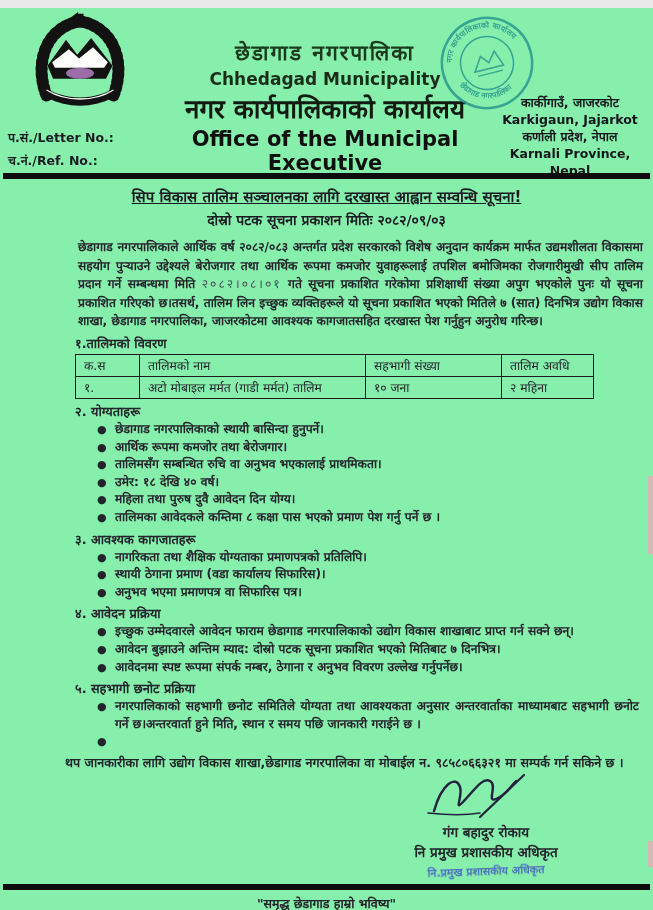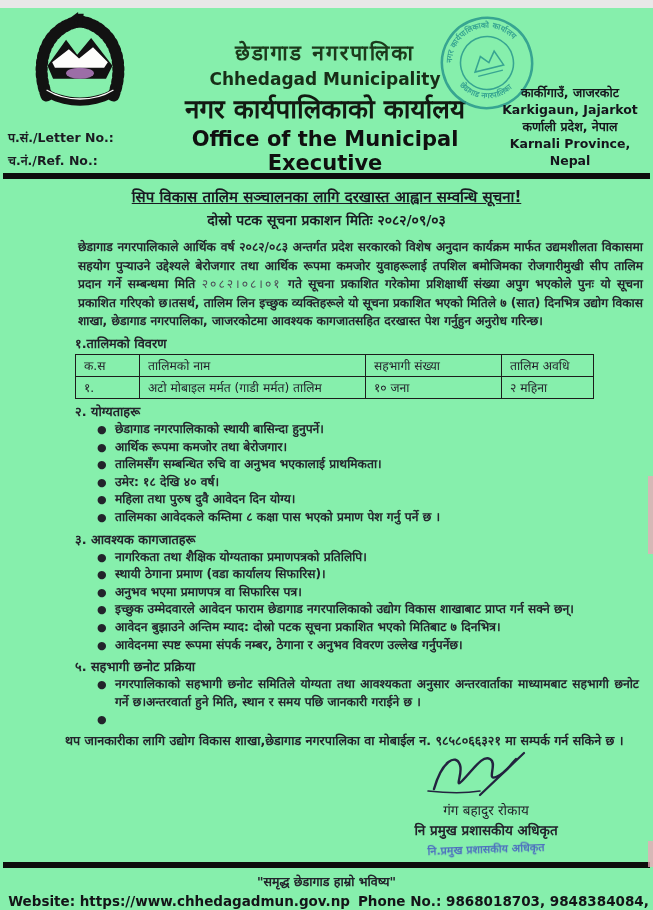--- a/index.html
+++ b/index.html
@@ -12,41 +12,41 @@
   }
   
   .emblem { position:absolute; left:24px; top:4px; width:112px; height:104px; }
   .title-block { position:absolute; left:140px; top:30px; width:370px; text-align:center; color:#141d14; }
   .t-np1 { font-size:21px; font-weight:bold; letter-spacing:2px; color:#1c3a1c; }
   .t-en1 { font-size:17px; font-weight:bold; margin-top:3px; color:#182e18; }
   .t-np2 { font-size:26px; font-weight:bold; margin-top:1px; color:#121a12; }
   .t-en2 { font-size:21px; font-weight:bold; margin-top:1px; color:#101010; }
   .stamp { position:absolute; left:437px; top:6px; width:100px; height:98px; transform:rotate(-14deg); opacity:.88; }
   .letterno { position:absolute; left:8px; top:118px; font-size:12.5px; font-weight:bold; line-height:23px; color:#1b1b22; }
-  .addr { position:absolute; right:4px; top:76px; width:158px; text-align:center; font-size:12.5px; font-weight:bold; line-height:17px; color:#15151c; }
+  .addr { position:absolute; right:4px; top:86px; width:158px; text-align:center; font-size:12.5px; font-weight:bold; line-height:17px; color:#15151c; }
   .rule-double { border-top:4px solid #0d0d0d; border-bottom:2px solid #0d0d0d; height:4px; }
   .rule-top { position:absolute; top:165px; left:3px; right:3px; }
   
   .content { position:absolute; top:178px; left:0; right:0; }
   .subject { text-align:center; font-size:15px; font-weight:bold; color:#1a1a22;text-decoration:underline; }
   .pubdate { text-align:center; font-size:14px; font-weight:bold; margin-top:4px; color:#1a1a22; }
   .bodypara { margin:9px 10px 0 78px; font-size:12.2px; font-weight:600; line-height:18.6px; text-align:justify; }
   .hand-date { font-weight:400; color:#4a4a55; letter-spacing:2px; }
   .sec-title { margin:3px 0 1px 75px; font-size:12.8px; font-weight:bold; }
   .bullet { display:flex; margin-left:97px; margin-right:14px; line-height:17.6px; font-size:12.2px; font-weight:600; }
   .bullet .dot { width:18px; flex:0 0 18px; font-size:11px; }
   .bullet .bt { text-align:justify; }
   table.train { border-collapse:collapse; margin:2px 0 3px 75px; table-layout:fixed; }
   table.train th, table.train td { border:1.6px solid #1c1c1c; font-size:12.2px; font-weight:normal; text-align:left; padding:2px 8px; height:20px; }
   .closing { margin:2px 14px 0 65px; font-size:12.6px; font-weight:bold; line-height:20px; text-align:justify; }
   
   .sig-wrap { display:flex; justify-content:flex-end; margin:0 62px 0 0; }
   .sig-block { text-align:center; width:210px; }
   .sig-scribble { height:46px; }
-  .sig-name { font-size:13.5px; font-weight:normal; }
+  .sig-name { font-size:13.5px; font-weight:bold; }
   .sig-title { font-size:13.5px; font-weight:bold; margin-top:2px; }
   .sig-stamp { font-size:11px; font-weight:bold; color:#4050c4; opacity:.8; filter:blur(0.4px); transform:rotate(-2deg); margin-top:2px; }
   
   .rule-bottom { margin:6px 3px 0 3px; }
   .slogan { text-align:center; font-size:12.5px; font-weight:bold; margin-top:5px; }
   .contact { text-align:center; font-size:13.5px; font-weight:bold; margin-top:3px; color:#141418; }
   .contact span { padding:0 4px; }
   .pink-strip { position:absolute; width:5px; background:#f0a6ba; opacity:.75; right:0; }
   .strip1 { top:468px; height:78px; }
   .strip2 { top:833px; height:26px; }
@@ -165,20 +165,21 @@
       </div>
     <div class="bullet">
         <span class="dot">●</span>
         <span class="bt">स्थायी ठेगाना प्रमाण (वडा कार्यालय सिफारिस)।</span>
       </div>
     <div class="bullet">
         <span class="dot">●</span>
         <span class="bt">अनुभव भएमा प्रमाणपत्र वा सिफारिस पत्र।</span>
       </div>
 
+    <div class="sec-title">४. आवेदन प्रक्रिया</div>
     <div class="bullet">
         <span class="dot">●</span>
         <span class="bt">इच्छुक उम्मेदवारले आवेदन फाराम छेडागाड नगरपालिकाको उद्योग विकास शाखाबाट प्राप्त गर्न सक्ने छन्।</span>
       </div>
     <div class="bullet">
         <span class="dot">●</span>
         <span class="bt"><span>आवेदन बुझाउने अन्तिम म्याद: </span><b>दोस्रो पटक सूचना प्रकाशित भएको मितिबाट ७ दिनभित्र।</b></span>
       </div>
     <div class="bullet">
         <span class="dot">●</span>

